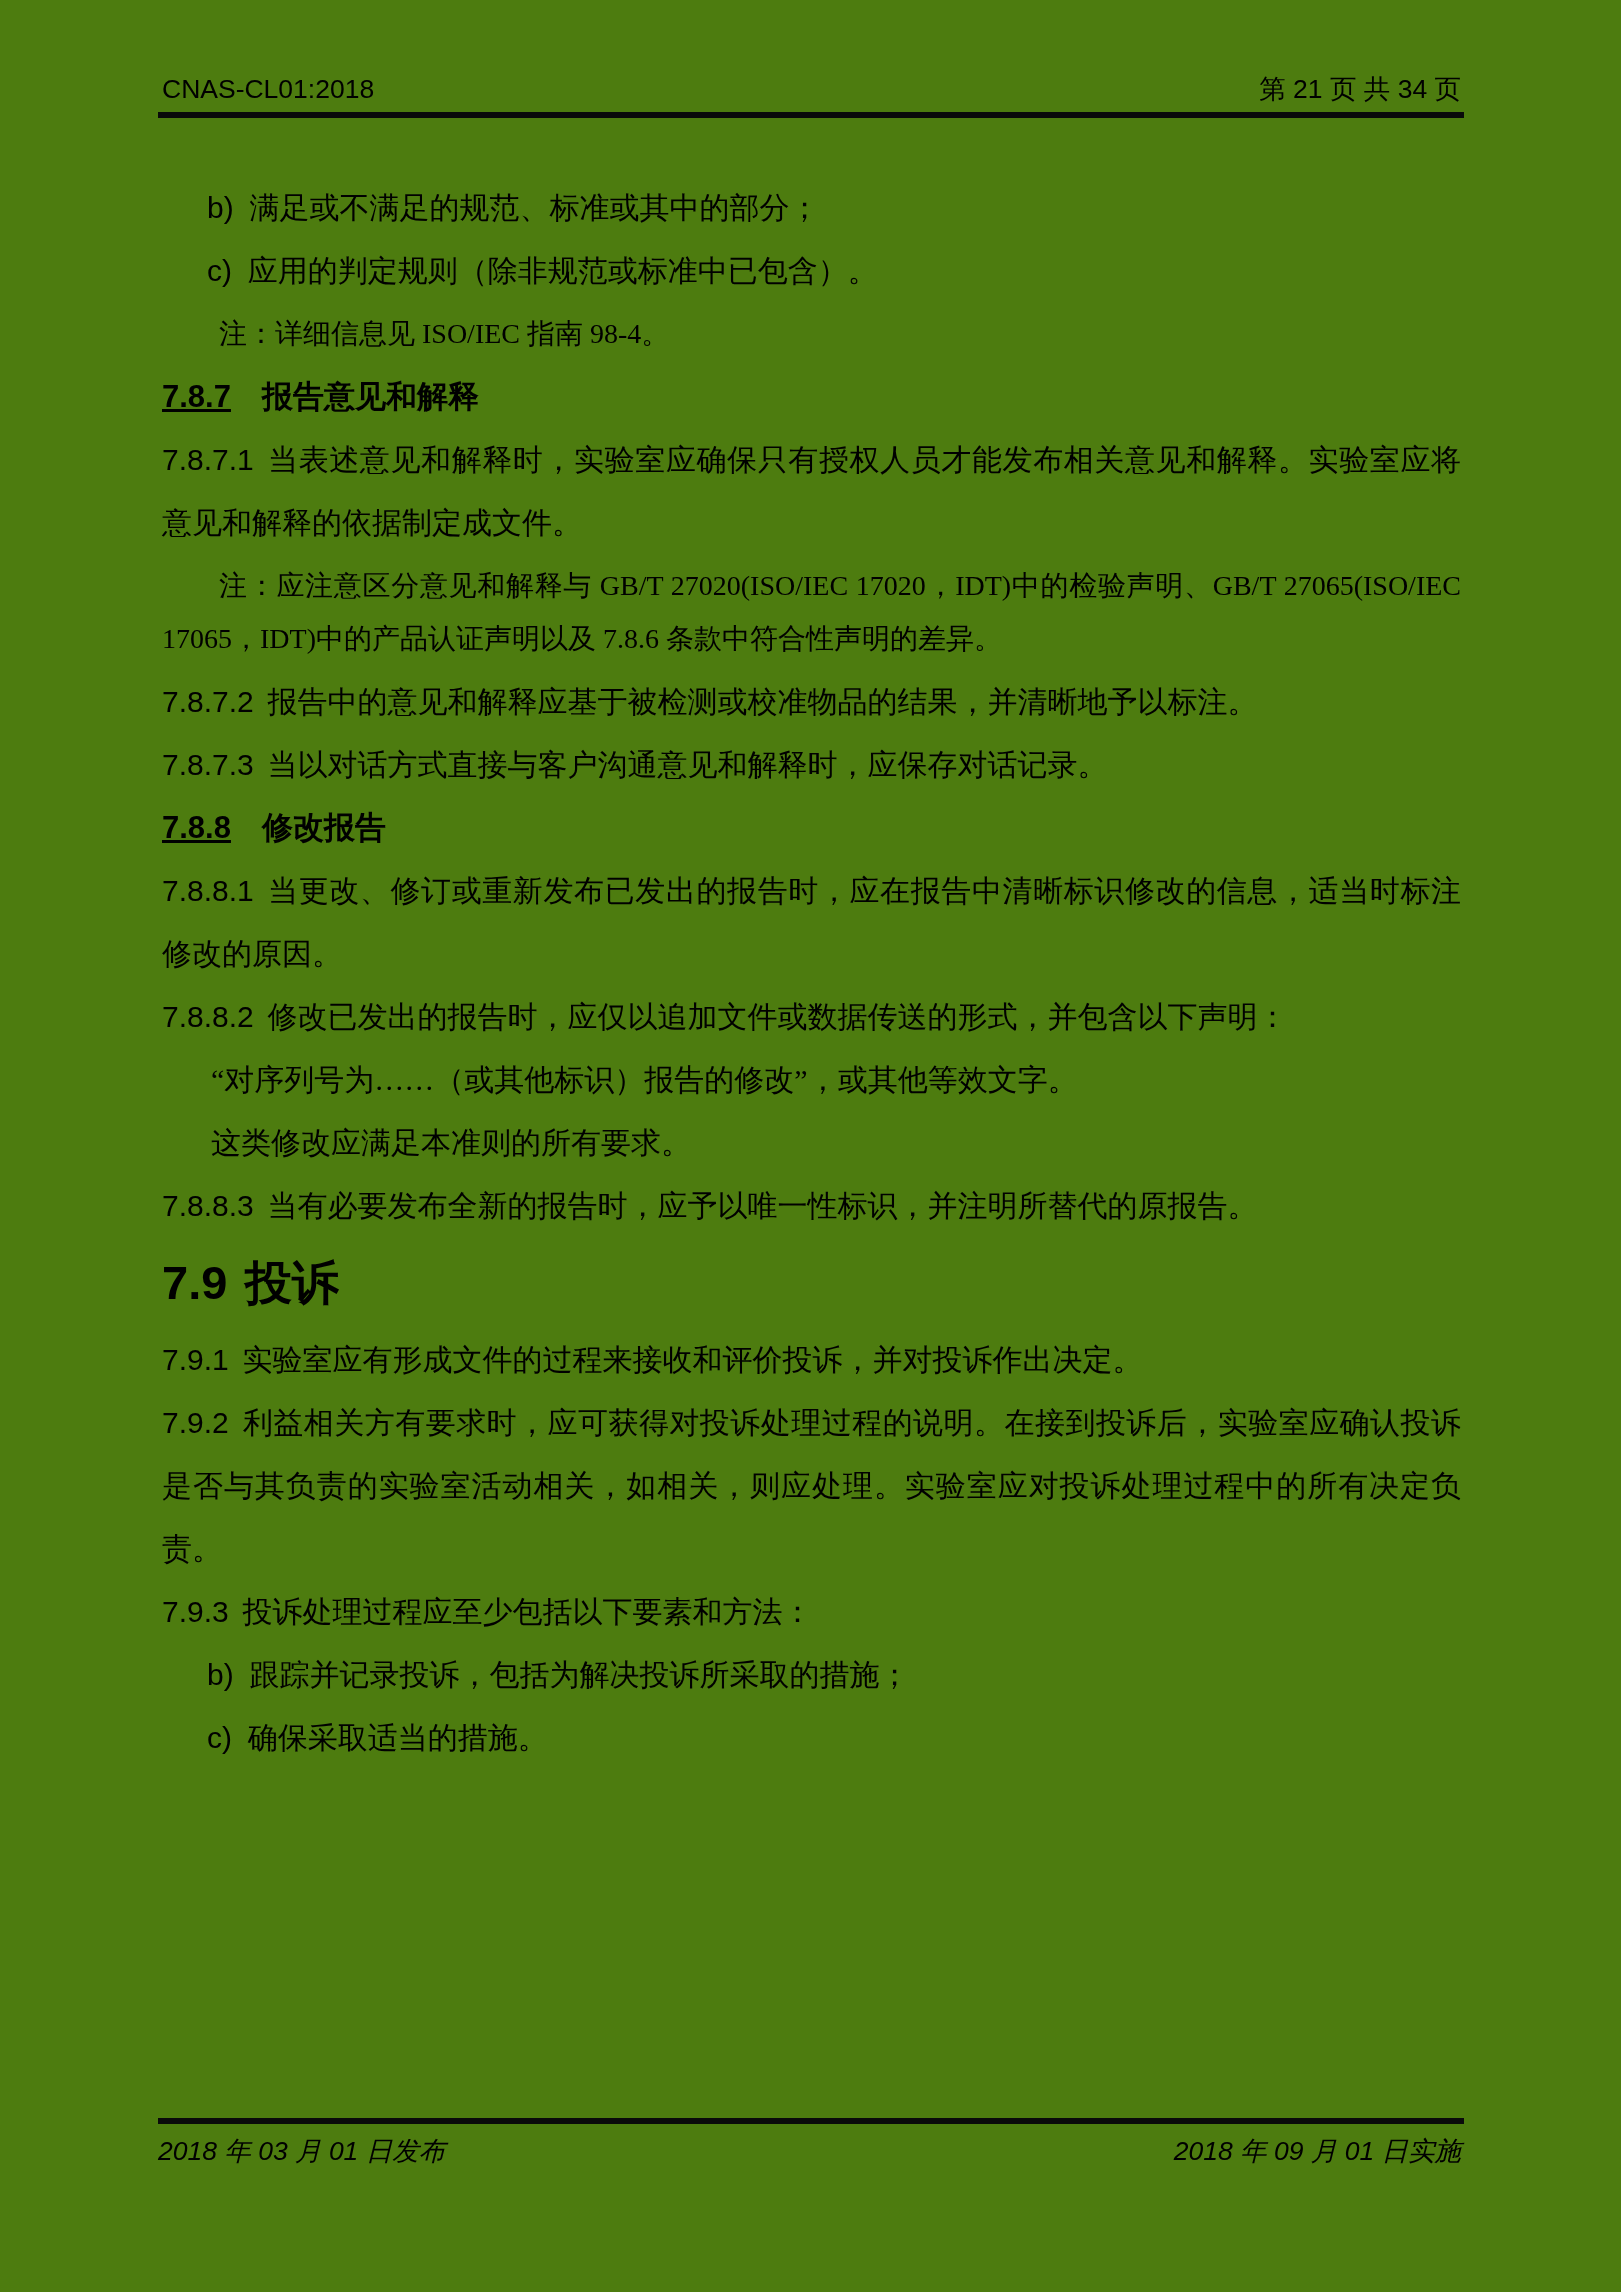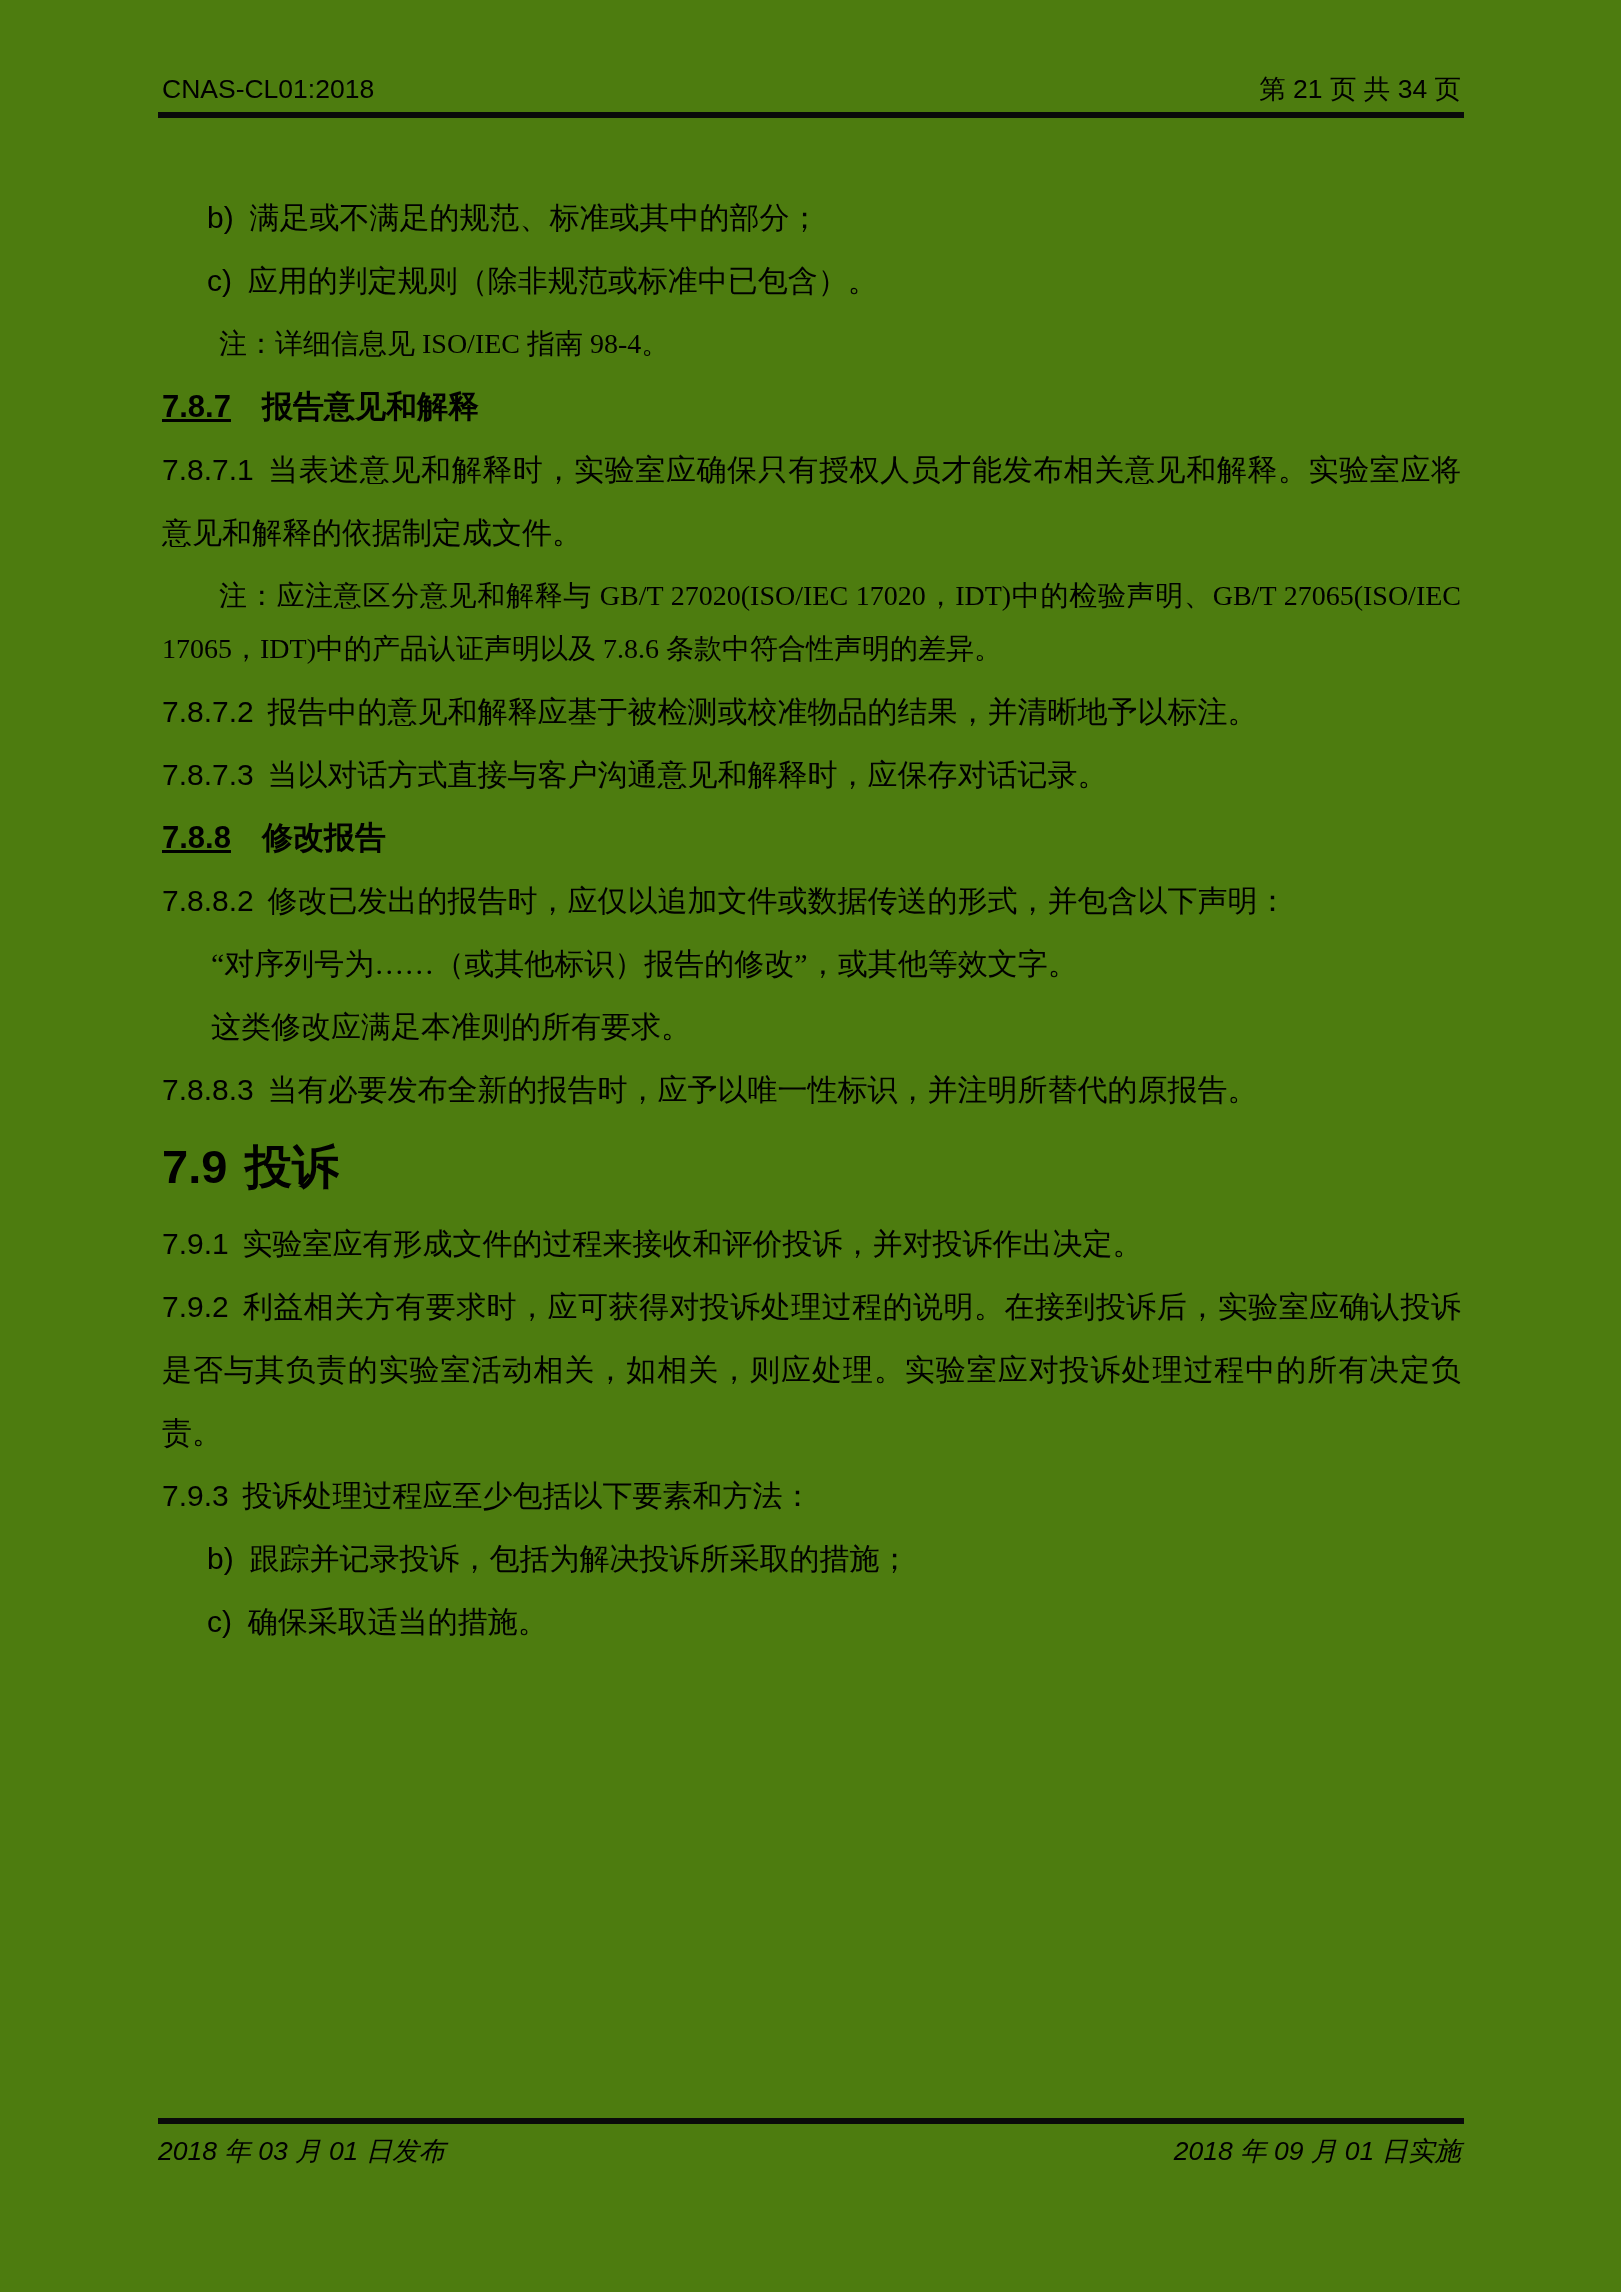--- a/index.html
+++ b/index.html
@@ -54,21 +54,21 @@
     font-family: "Liberation Sans", "DejaVu Sans", sans-serif;
     font-size: 26.5px;
     line-height: 33px;
     font-style: italic;
   }
   
   .content {
     position: absolute;
     left: 162px;
     width: 1299px;
-    top: 186px;
+    top: 176px;
   }
   .clause {
     font-size: 30px;
     line-height: 63px;
     text-align: justify;
   }
   .num {
     font-family: "Liberation Sans", "DejaVu Sans", sans-serif;
     margin-right: 13.7px;
     white-space: nowrap;
@@ -134,20 +134,21 @@
     <p class="clause"><span class="num">7.8.7.1</span><span>当表述意见和解释时，实验室应确保只有授权人员才能发布相关意见和解释。实验室应将意见和解释的依据制定成文件。</span></p>
 
     <p class="note">注：应注意区分意见和解释与 GB/T 27020(ISO/IEC 17020，IDT)中的检验声明、GB/T 27065(ISO/IEC 17065，IDT)中的产品认证声明以及 7.8.6 条款中符合性声明的差异。</p>
 
     <p class="clause"><span class="num">7.8.7.2</span><span>报告中的意见和解释应基于被检测或校准物品的结果，并清晰地予以标注。</span></p>
 
     <p class="clause"><span class="num">7.8.7.3</span><span>当以对话方式直接与客户沟通意见和解释时，应保存对话记录。</span></p>
 
     <h3 class="heading3"><span class="num">7.8.8</span><span>修改报告</span></h3>
 
+    <p class="clause"><span class="num">7.8.8.1</span><span>当更改、修订或重新发布已发出的报告时，应在报告中清晰标识修改的信息，适当时标注修改的原因。</span></p>
 
     <p class="clause"><span class="num">7.8.8.2</span><span>修改已发出的报告时，应仅以追加文件或数据传送的形式，并包含以下声明：</span></p>
 
     <p class="indent-para">“对序列号为……（或其他标识）报告的修改”，或其他等效文字。</p>
 
     <p class="indent-para">这类修改应满足本准则的所有要求。</p>
 
     <p class="clause"><span class="num">7.8.8.3</span><span>当有必要发布全新的报告时，应予以唯一性标识，并注明所替代的原报告。</span></p>
 
     <h2 class="heading2"><span class="num">7.9</span><span>投诉</span></h2>

